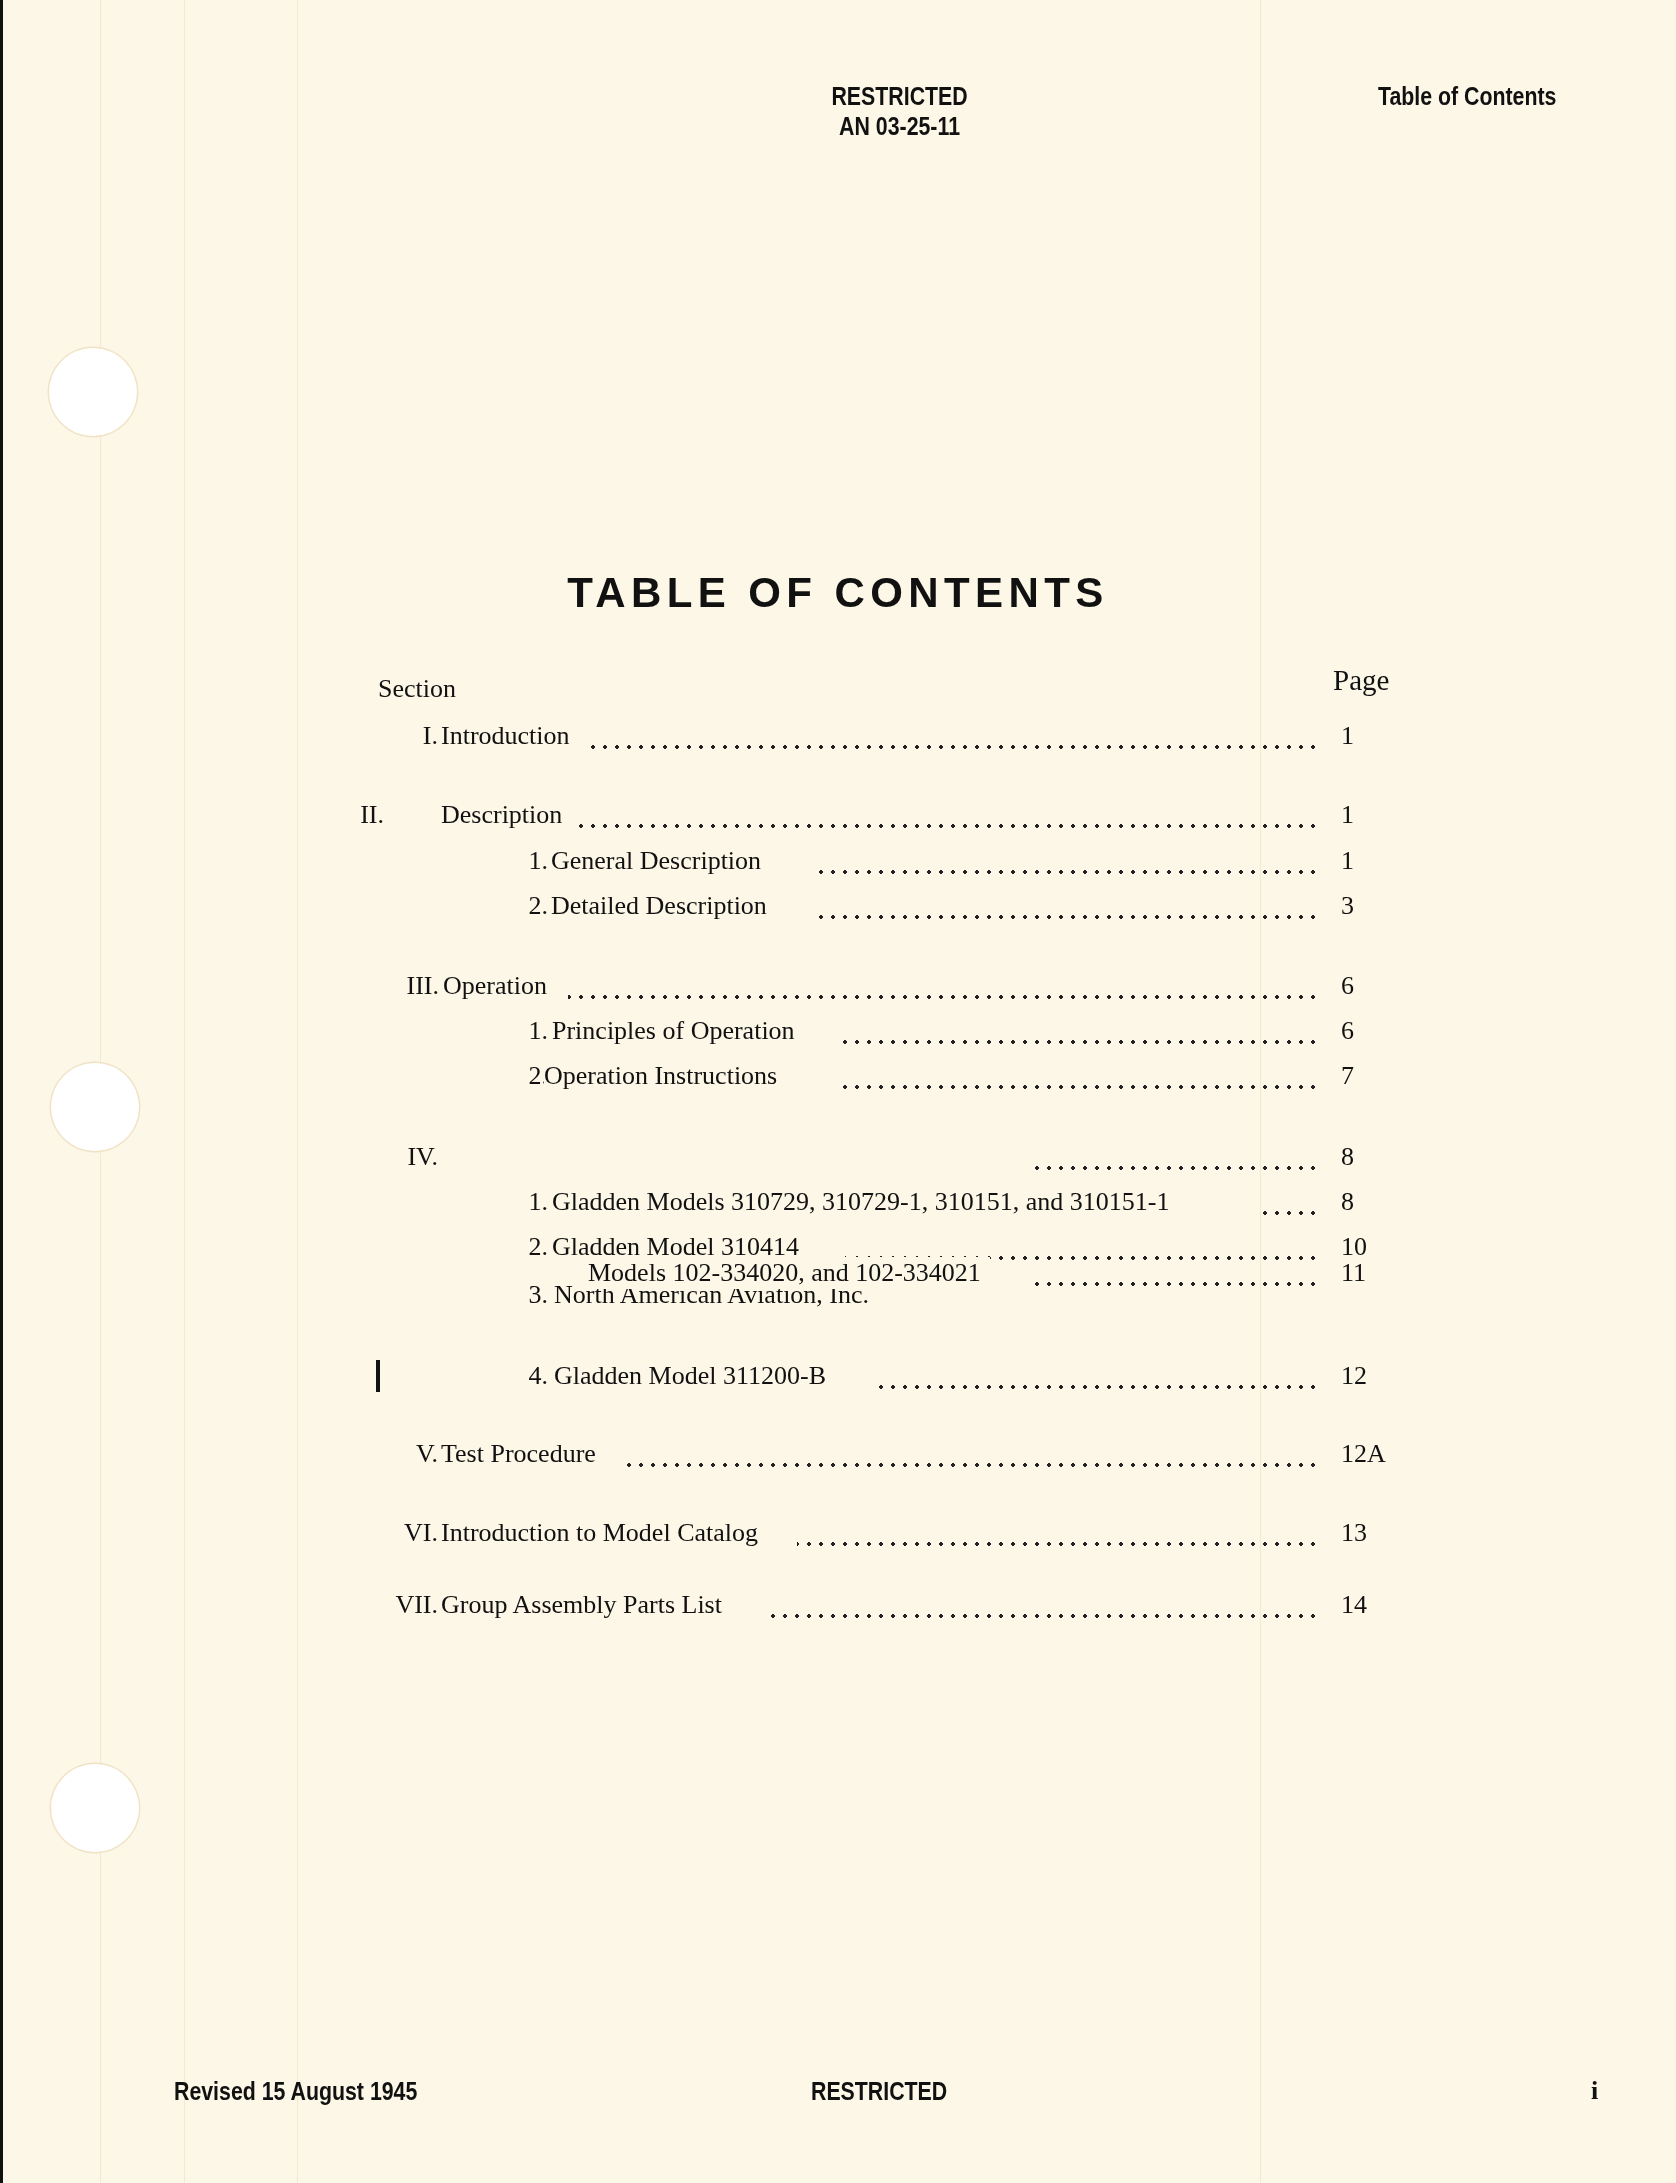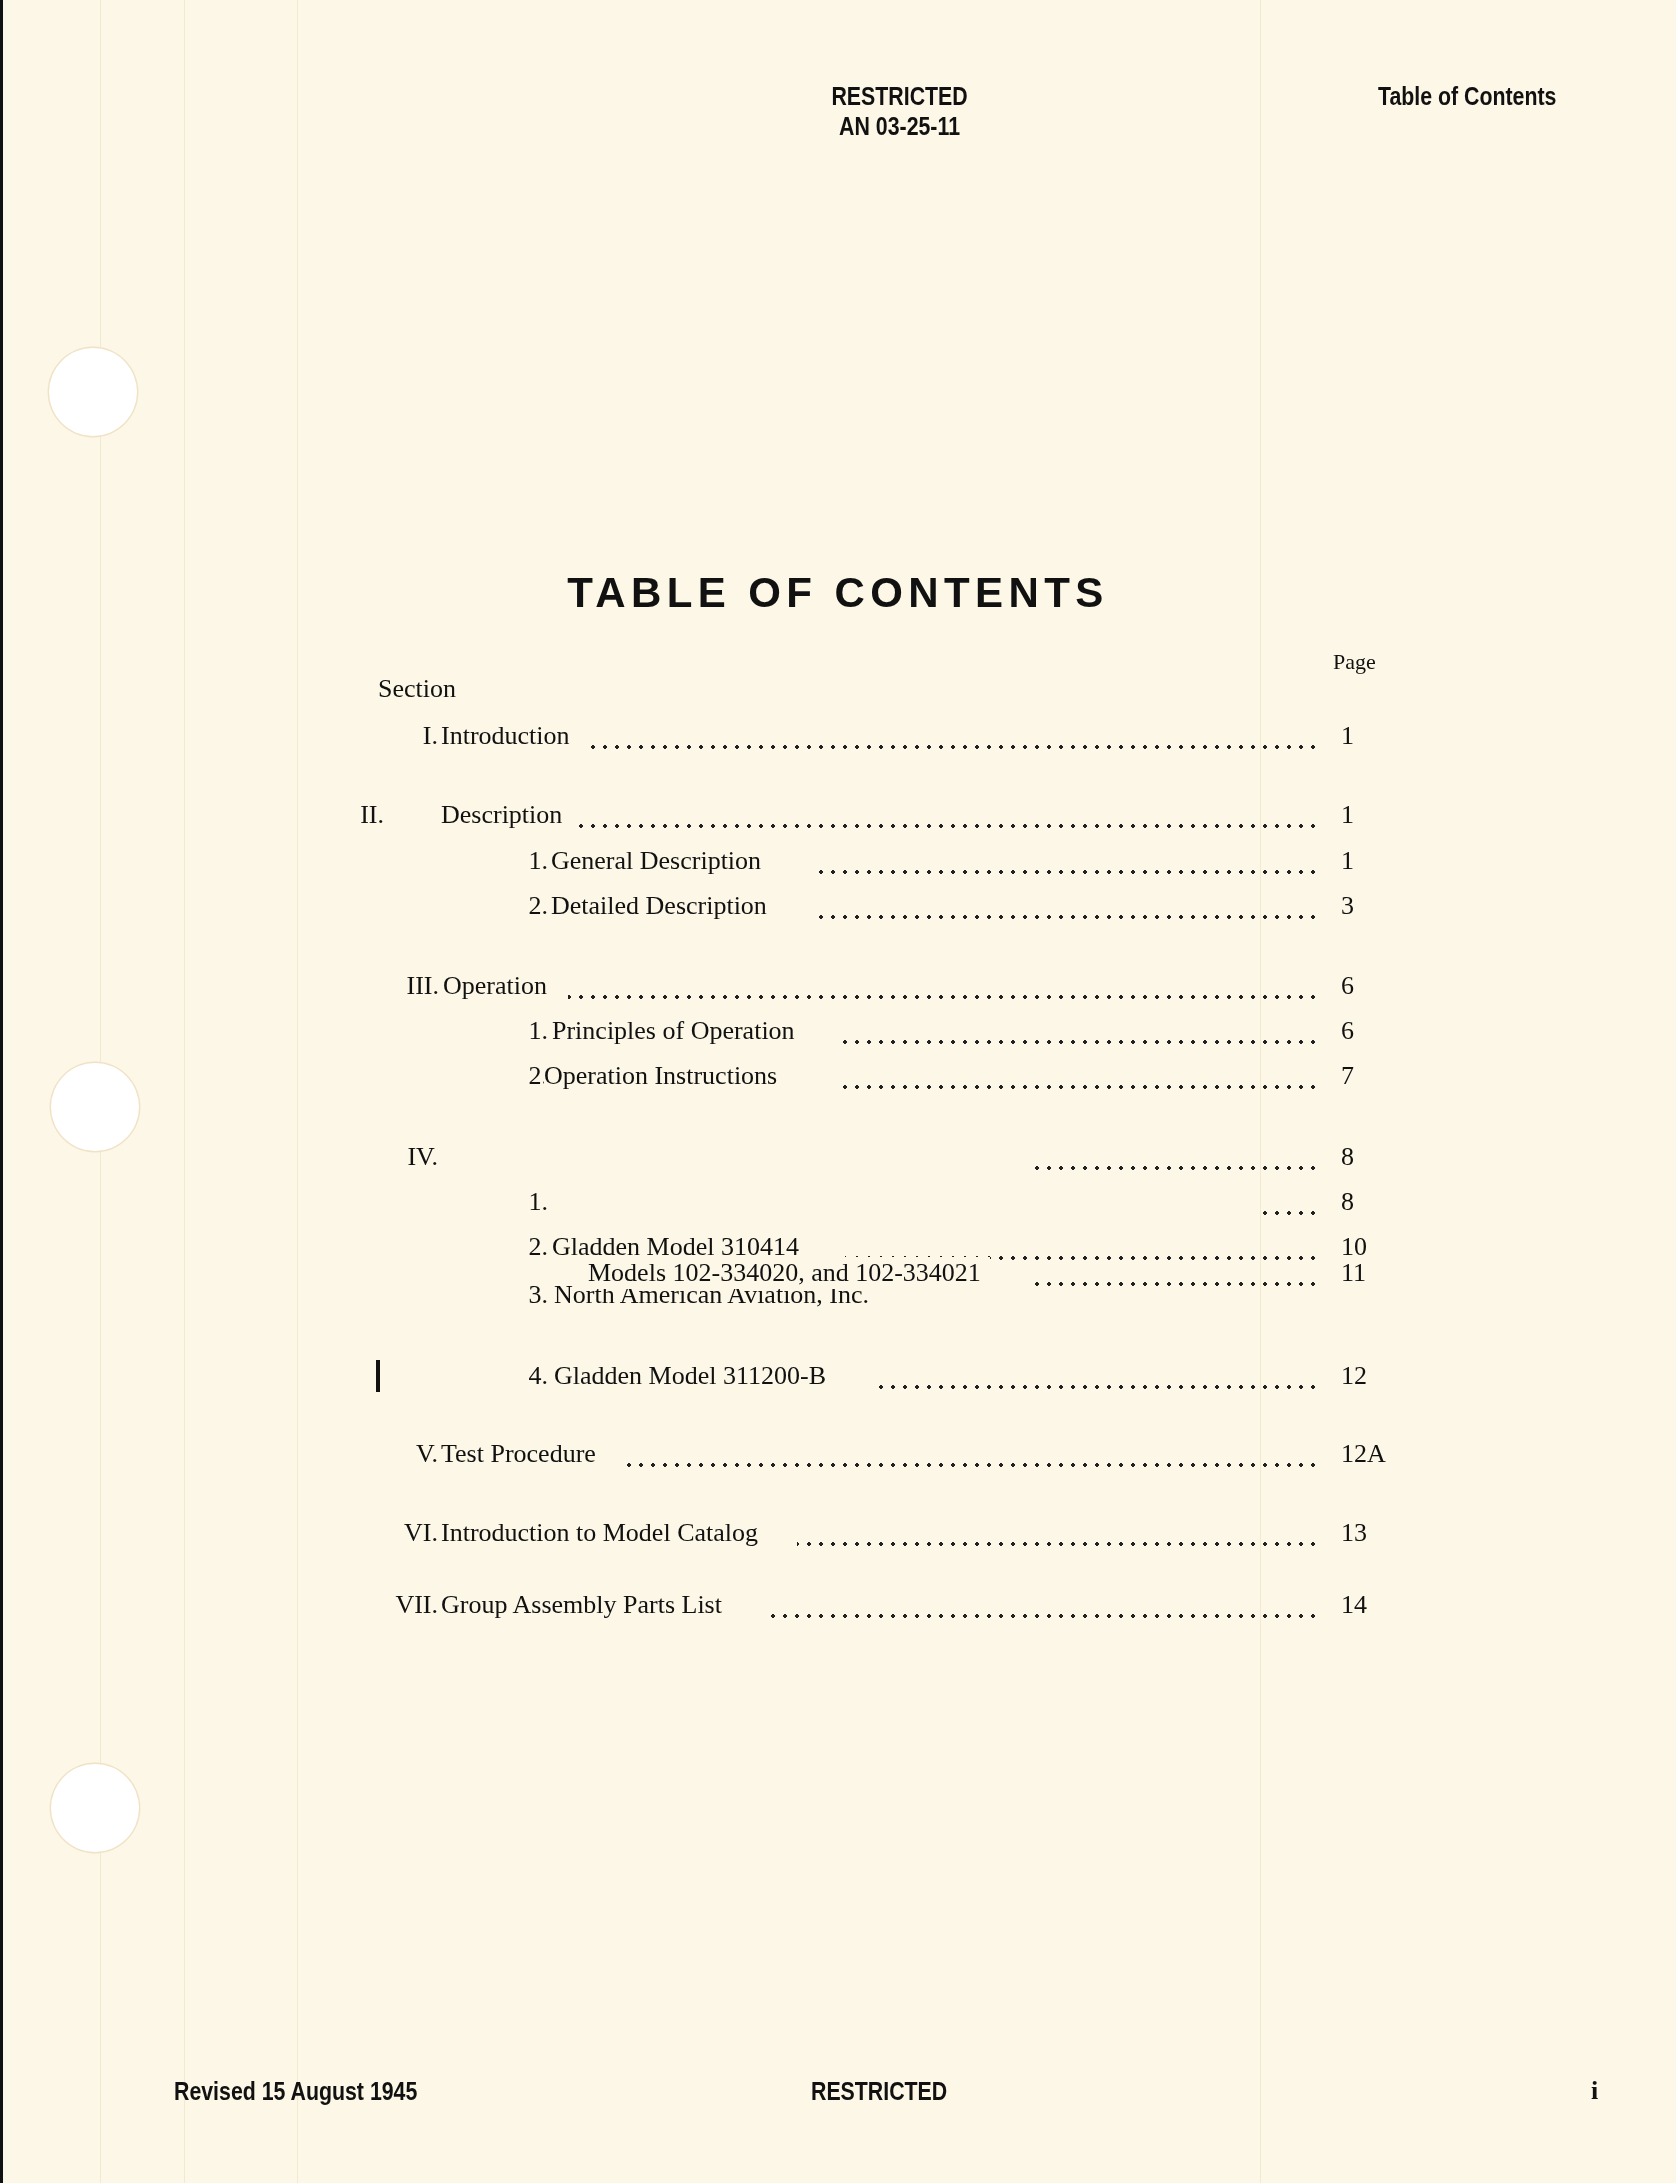--- a/index.html
+++ b/index.html
@@ -19,21 +19,21 @@
     font-family: "Liberation Sans", sans-serif; font-weight: bold;
     transform: scaleX(0.82); transform-origin: left top; letter-spacing: 0px;
   }
   #hdr-center { position: absolute; left: 811px; top: 81px; font-size: 26px; line-height: 30px; text-align: center; width: 216px; }
   #hdr-right { position: absolute; left: 1378px; top: 81px; font-size: 26px; line-height: 30px; white-space: nowrap; }
   #toc-title {
     position: absolute; left: 0; width: 1676px; top: 569px; text-align: center;
     font-family: "Liberation Sans", sans-serif; font-weight: bold; font-size: 42px; letter-spacing: 5.4px;
   }
   #col-head-section { position: absolute; left: 378px; top: 674px; font-size: 26px; }
-  #col-head-page { position: absolute; left: 1333px; top: 649px; font-size: 22px; }
+  #col-head-page { position: absolute; left: 1333px; top: 664px; font-size: 29px; }
   .toc-row {
     position: absolute; left: 0; right: 0; height: 32px; font-size: 26px; line-height: 32px;
   }
   .toc-num { position: absolute; text-align: right; }
   .toc-label { position: absolute; white-space: nowrap; background: #fcf7e6; padding-right: 9.5px; }
   .toc-dots {
     position: absolute; right: 357px; height: 32px; overflow: hidden;
     background-image: radial-gradient(circle, #222 1.6px, transparent 1.8px);
     background-size: 12px 8px; background-repeat: repeat-x; background-position: right 23px;
   }
@@ -113,20 +113,21 @@
 </div>
 
 <div class="toc-row" style="top:1141px">
   <span class="toc-num" style="right:1238px">IV.</span>
   <span class="toc-dots" style="left:1034px"></span>
   <span class="toc-page">8</span>
 </div>
 <div class="toc-row" style="top:1186px">
   <span class="toc-num" style="right:1128px">1.</span>
   <span class="toc-dots" style="left:1257px"></span>
+  <span class="toc-label" style="left:552px">Gladden Models 310729, 310729-1, 310151, and 310151-1</span>
   <span class="toc-page">8</span>
 </div>
 <div class="toc-row" style="top:1231px">
   <span class="toc-num" style="right:1128px">2.</span>
   <span class="toc-dots" style="left:845px"></span>
   <span class="toc-label" style="left:552px">Gladden Model 310414</span>
   <span class="toc-page">10</span>
 </div>
 <div class="toc-row" style="top:1279px">
   <span class="toc-num" style="right:1128px">3.</span>

